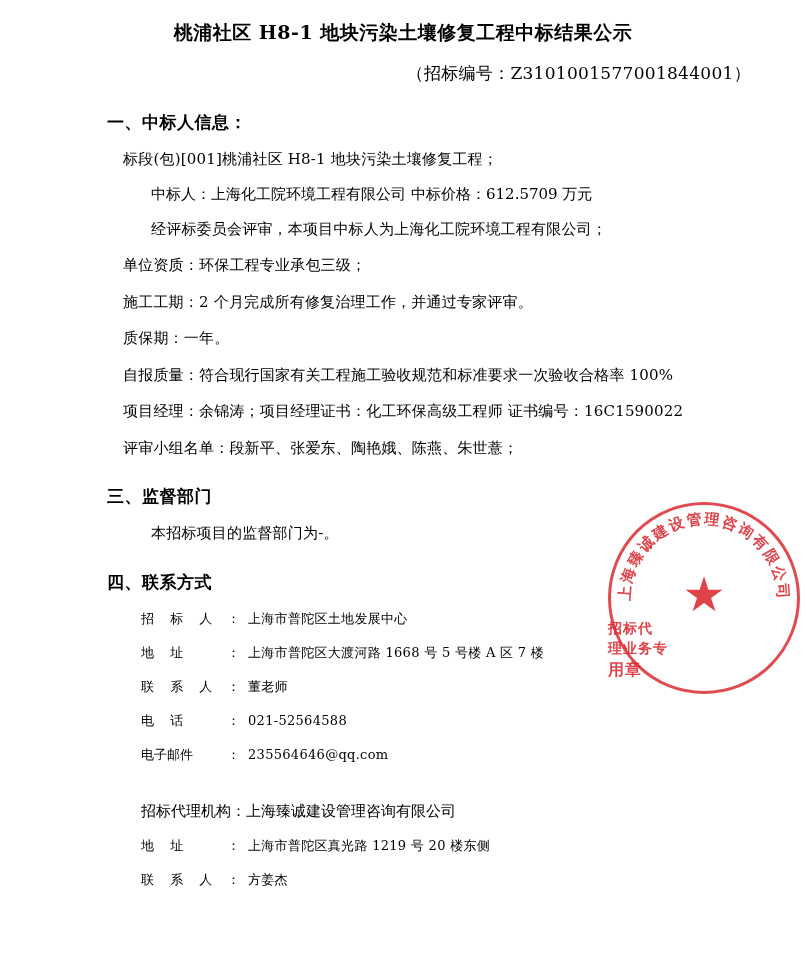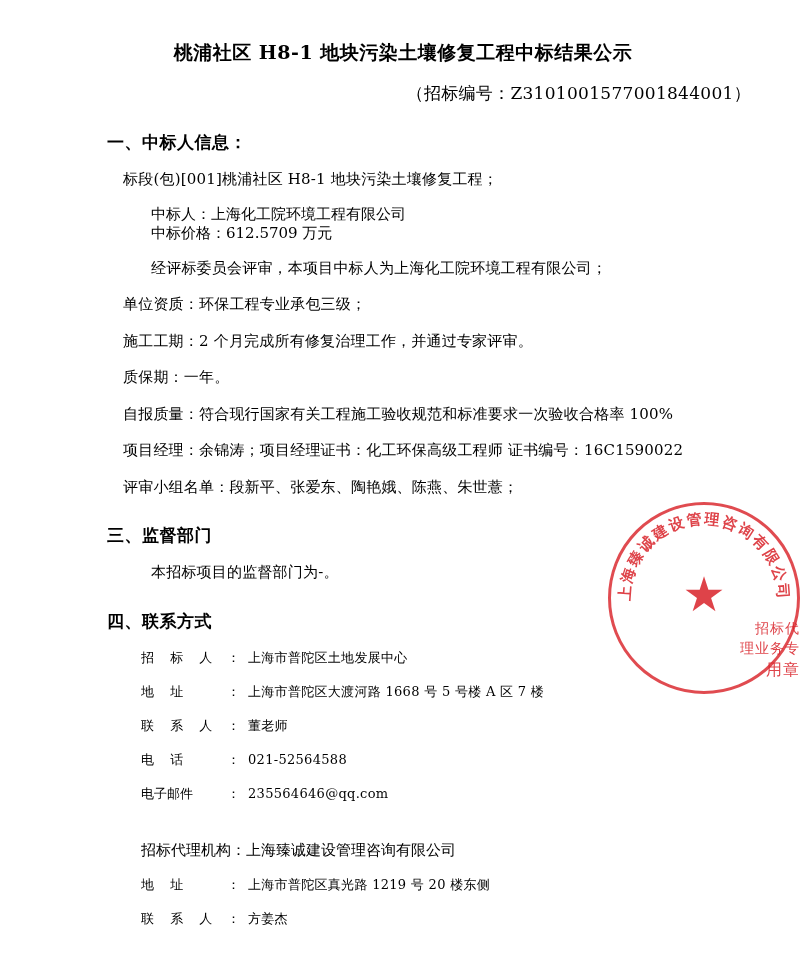--- a/index.html
+++ b/index.html
@@ -13,21 +13,21 @@
     position: relative;
     font-family: "DejaVu Serif", "Liberation Serif", serif;
     color: #000000;
     overflow: hidden;
   }
   .page {
     position: relative;
     width: 806px;
     height: 960px;
     box-sizing: border-box;
-    padding: 28px 55px 0 55px;
+    padding: 8px 55px 0 55px;
   }
   .doc-title {
     text-align: center;
     font-size: 19px;
     font-weight: bold;
     letter-spacing: 0.5px;
     margin-top: 12px;
     font-family: "DejaVu Serif", "Liberation Serif", serif;
   }
   .doc-subtitle {
@@ -52,21 +52,20 @@
   }
   .body-line.indent {
     margin-left: 96px;
   }
   .pair-row {
     font-size: 15px;
     margin-left: 96px;
     margin-top: 14px;
     display: flex;
     align-items: baseline;
-    flex-direction: column;
   }
   .pair-row .left {
     min-width: 260px;
   }
   .label-row {
     font-size: 13px;
     margin-left: 86px;
     margin-top: 16px;
     display: flex;
     align-items: baseline;
@@ -134,25 +133,25 @@
     fill: #d9232a;
     opacity: 0.85;
     font-size: 15px;
     font-family: "DejaVu Serif", "Liberation Serif", serif;
     font-weight: bold;
     letter-spacing: 2px;
   }
   .seal .center-text {
     position: absolute;
     width: 192px;
-    text-align: right;
+    text-align: left;
     color: #d9232a;
     opacity: 0.85;
     font-size: 14px;
-    font-weight: normal;
+    font-weight: bold;
     letter-spacing: 1px;
     font-family: "DejaVu Serif", "Liberation Serif", serif;
   }
   .seal .center-text.l1 { top: 118px; }
   .seal .center-text.l2 { top: 138px; }
   .seal .center-text.l3 { top: 158px; font-size: 16px; }
 </style>
 </head>
 <body>
 

